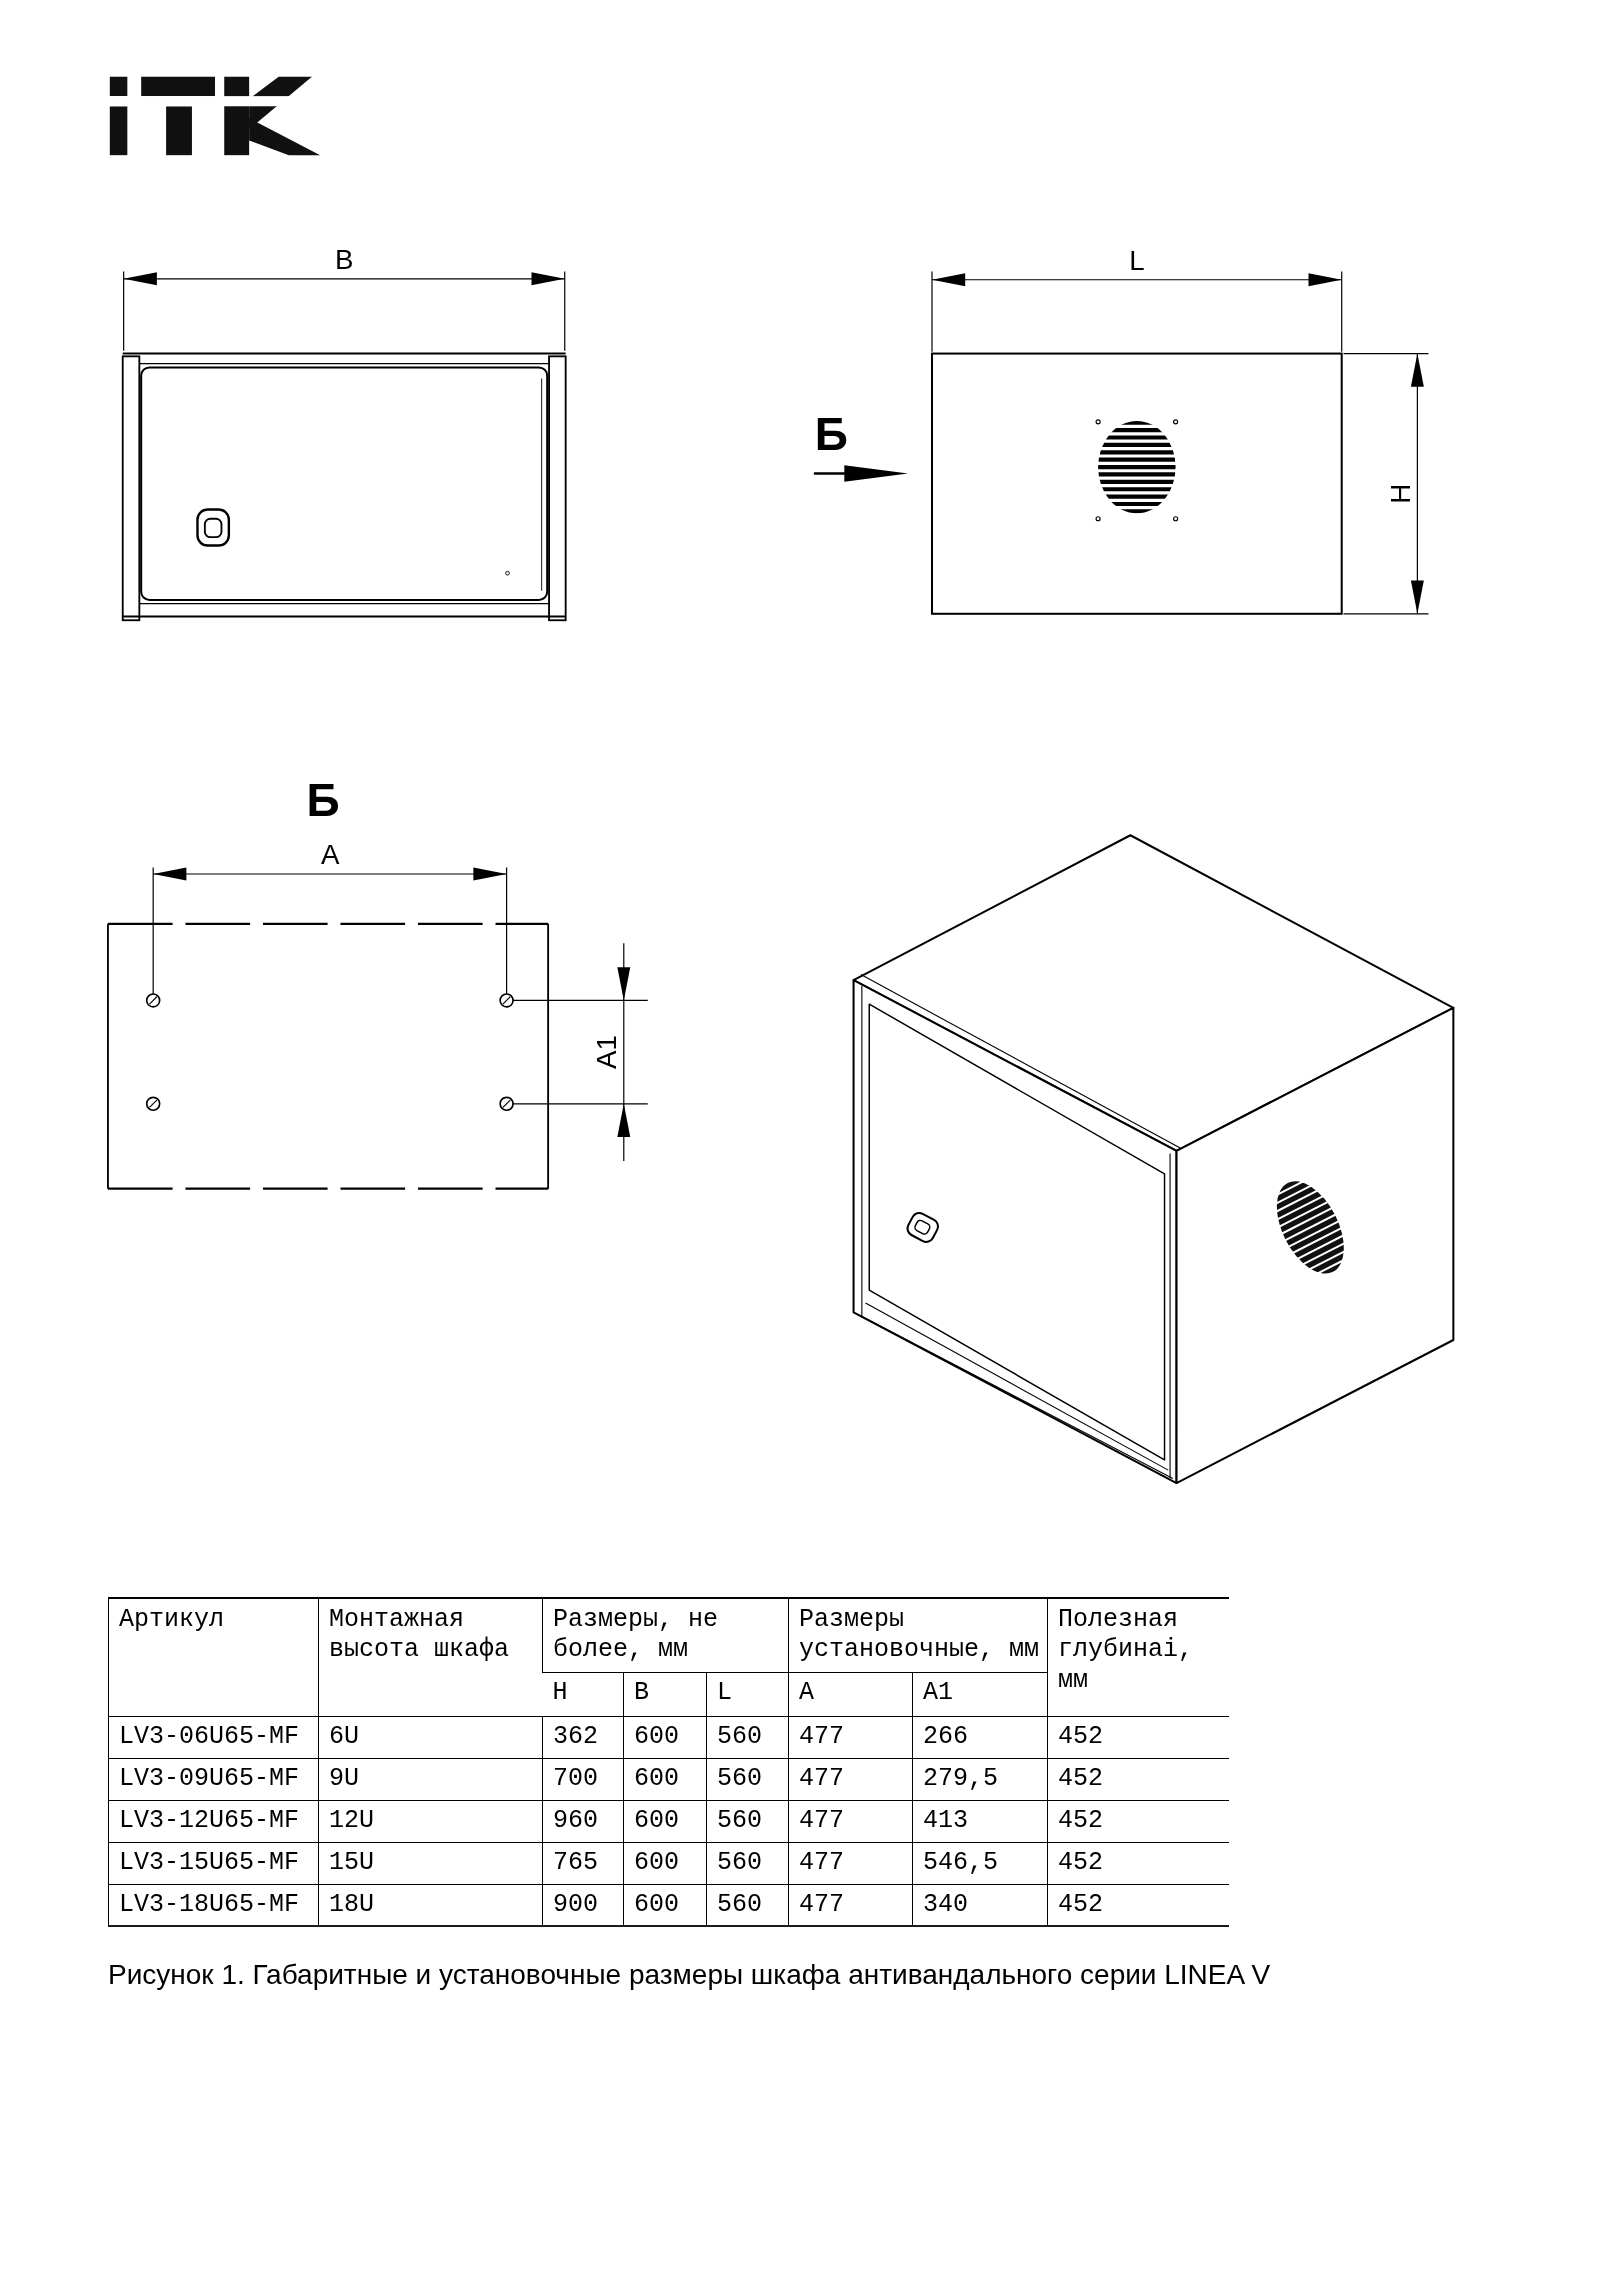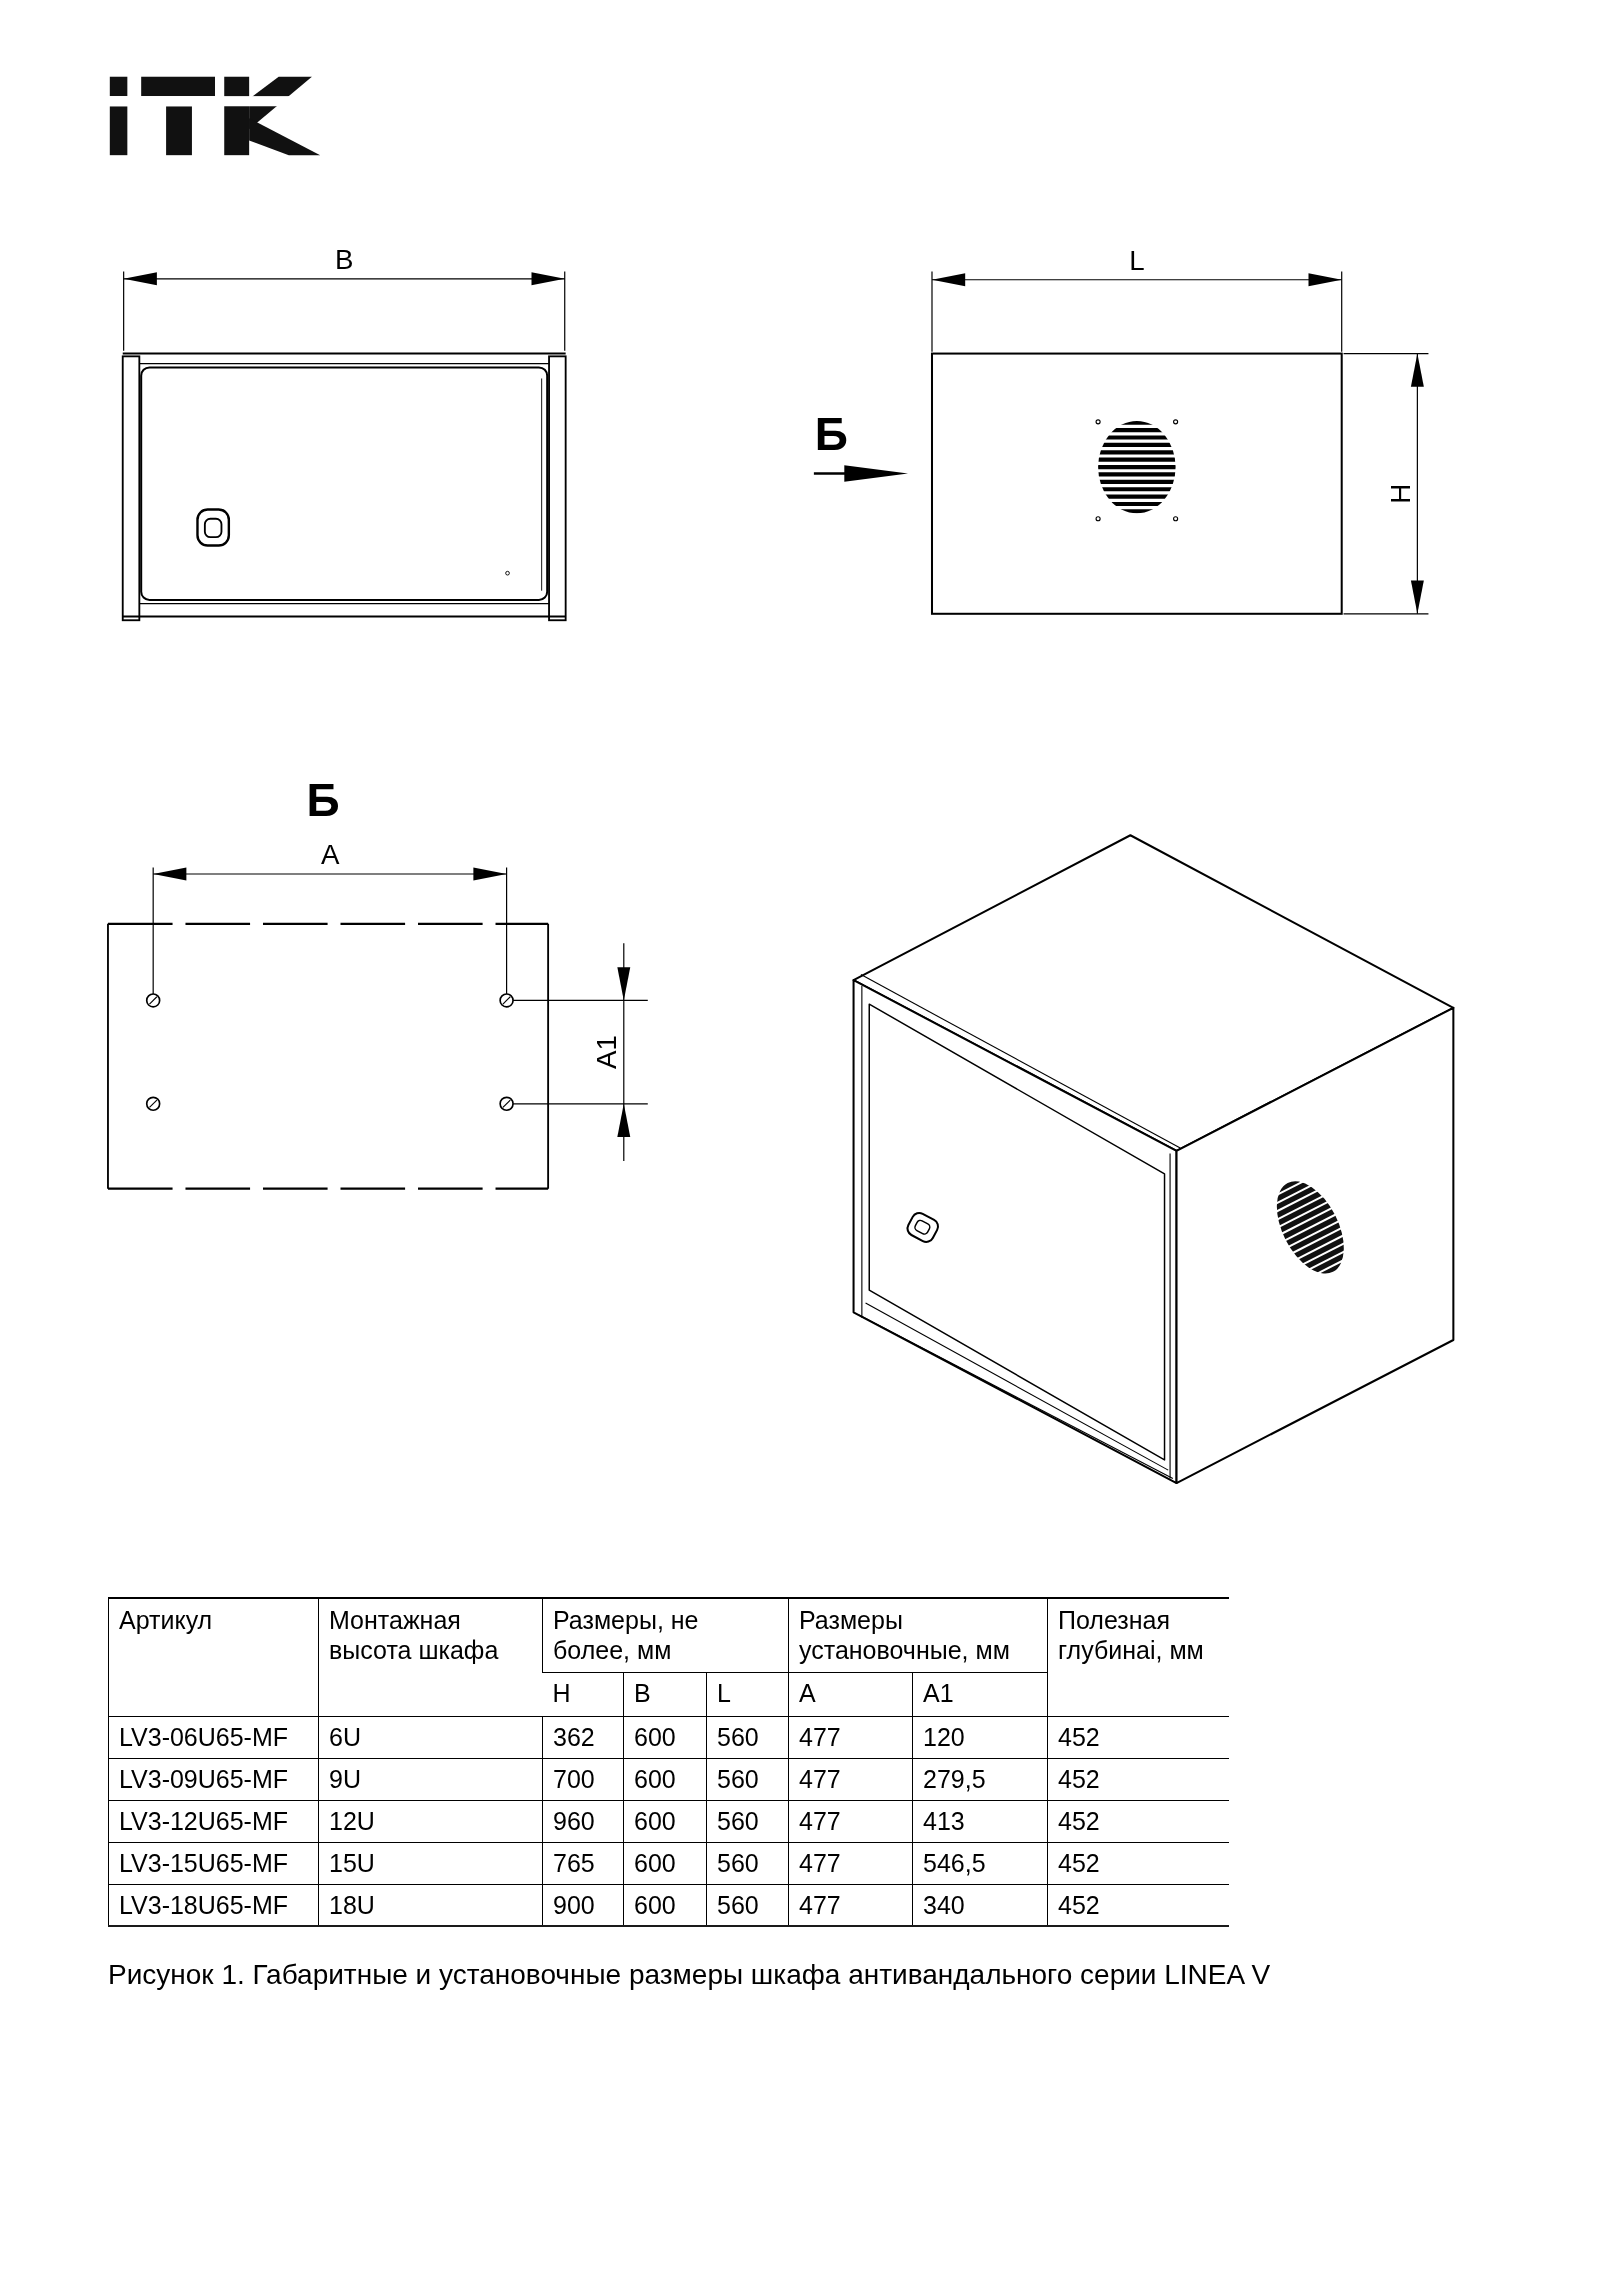--- a/index.html
+++ b/index.html
@@ -6,21 +6,21 @@
   body{
     width:1613px;height:2293px;position:relative;background:#ffffff;
     font-family:"Liberation Sans", sans-serif;color:#000;
   }
   #drawing-layer{position:absolute;left:0;top:0;}
   svg text{font-family:"Liberation Sans", sans-serif;fill:#000;}
   .dim-label{font-size:30px;}
   .view-label{font-size:50px;font-weight:bold;}
 
   
-  .spec-table-wrap{position:absolute;left:108px;top:1597px;}
+  .spec-table-wrap{position:absolute;left:108px;top:1597px;font-family:Liberation Mono, monospace;}
   table.spec{
     border-collapse:collapse;table-layout:fixed;width:1120px;
     font-size:25px;line-height:1.22;
     border-top:2.3px solid #000;border-bottom:2.3px solid #1a1a1a;border-left:1.8px solid #000;
   }
   table.spec th, table.spec td{
     border-left:1.4px solid #000;border-top:1.4px solid #000;
     font-weight:normal;text-align:left;vertical-align:top;
     padding:5.5px 7.4px 1.8px 10px;overflow:hidden;
   }
@@ -239,21 +239,21 @@
       <th>A</th>
       <th>A1</th>
     </tr>
     <tr class="datarow">
       <td>LV3-06U65-MF</td>
       <td>6U</td>
       <td>362</td>
       <td>600</td>
       <td>560</td>
       <td>477</td>
-      <td>120</td>
+      <td>266</td>
       <td>452</td>
     </tr>
     <tr class="datarow">
       <td>LV3-09U65-MF</td>
       <td>9U</td>
       <td>700</td>
       <td>600</td>
       <td>560</td>
       <td>477</td>
       <td>279,5</td>

